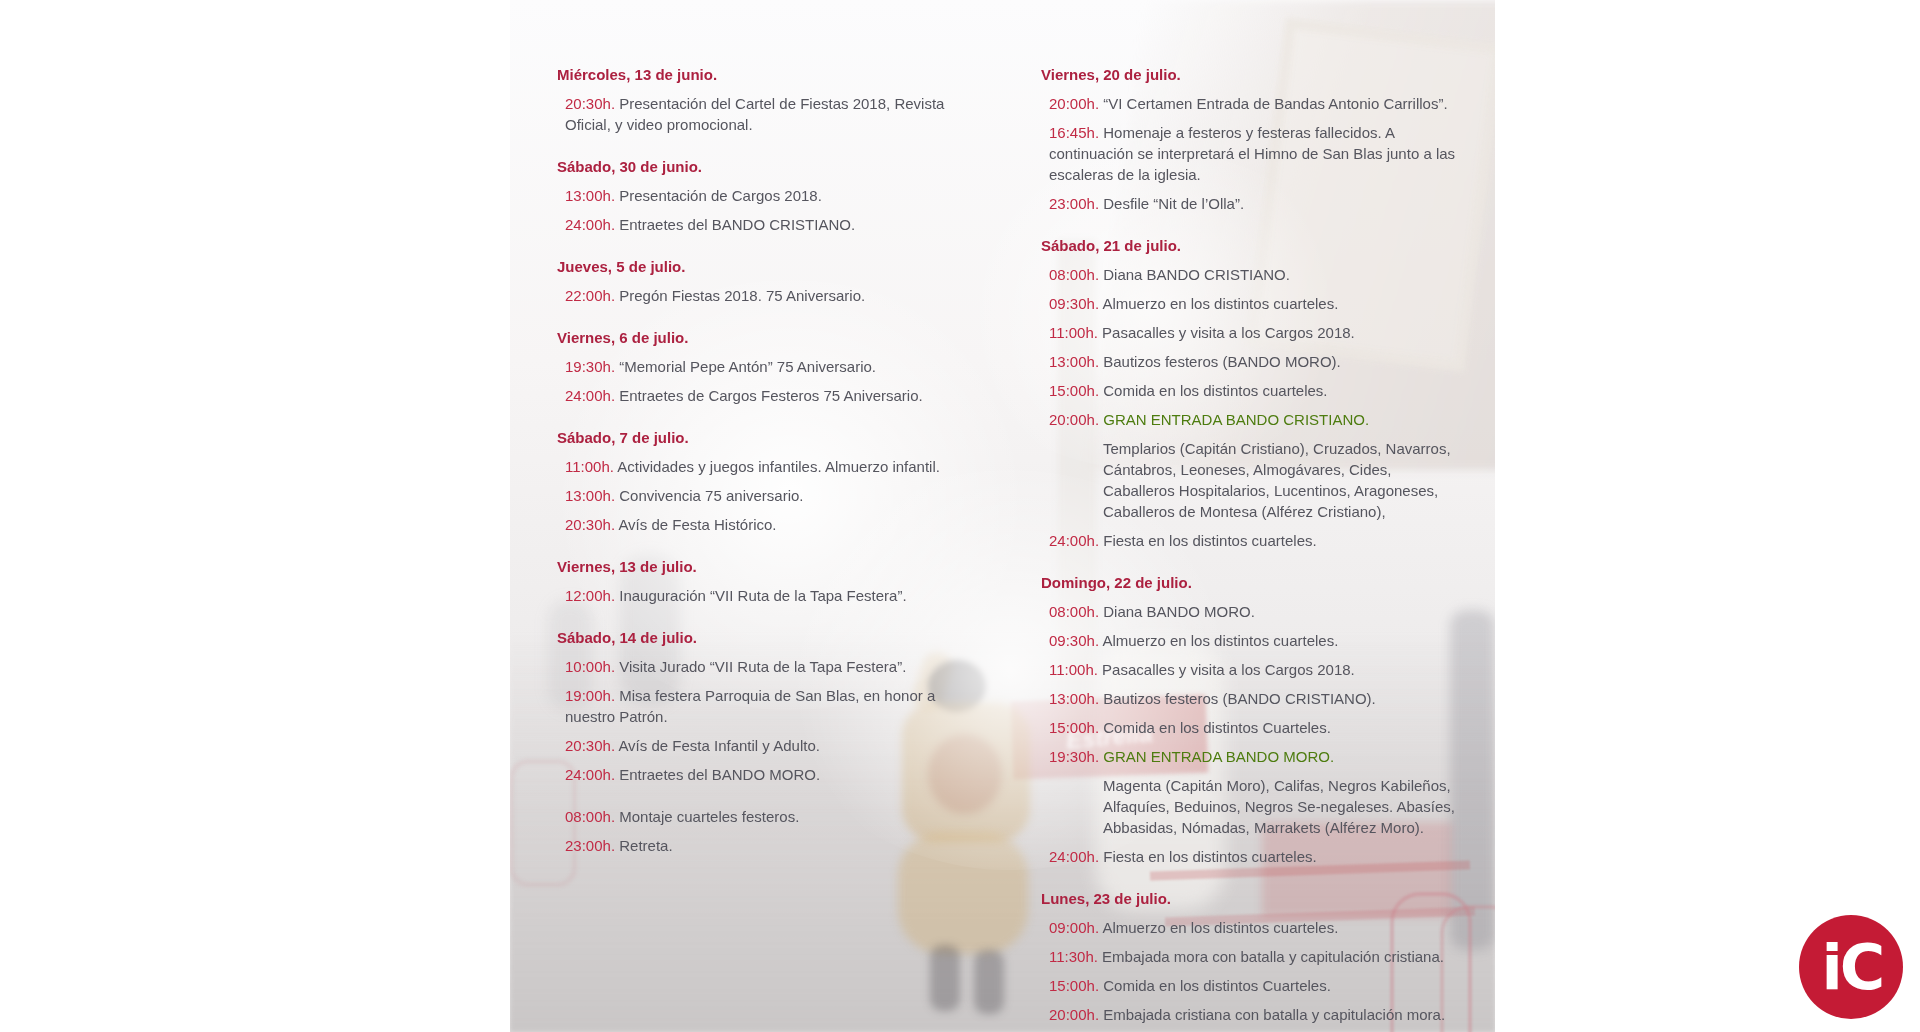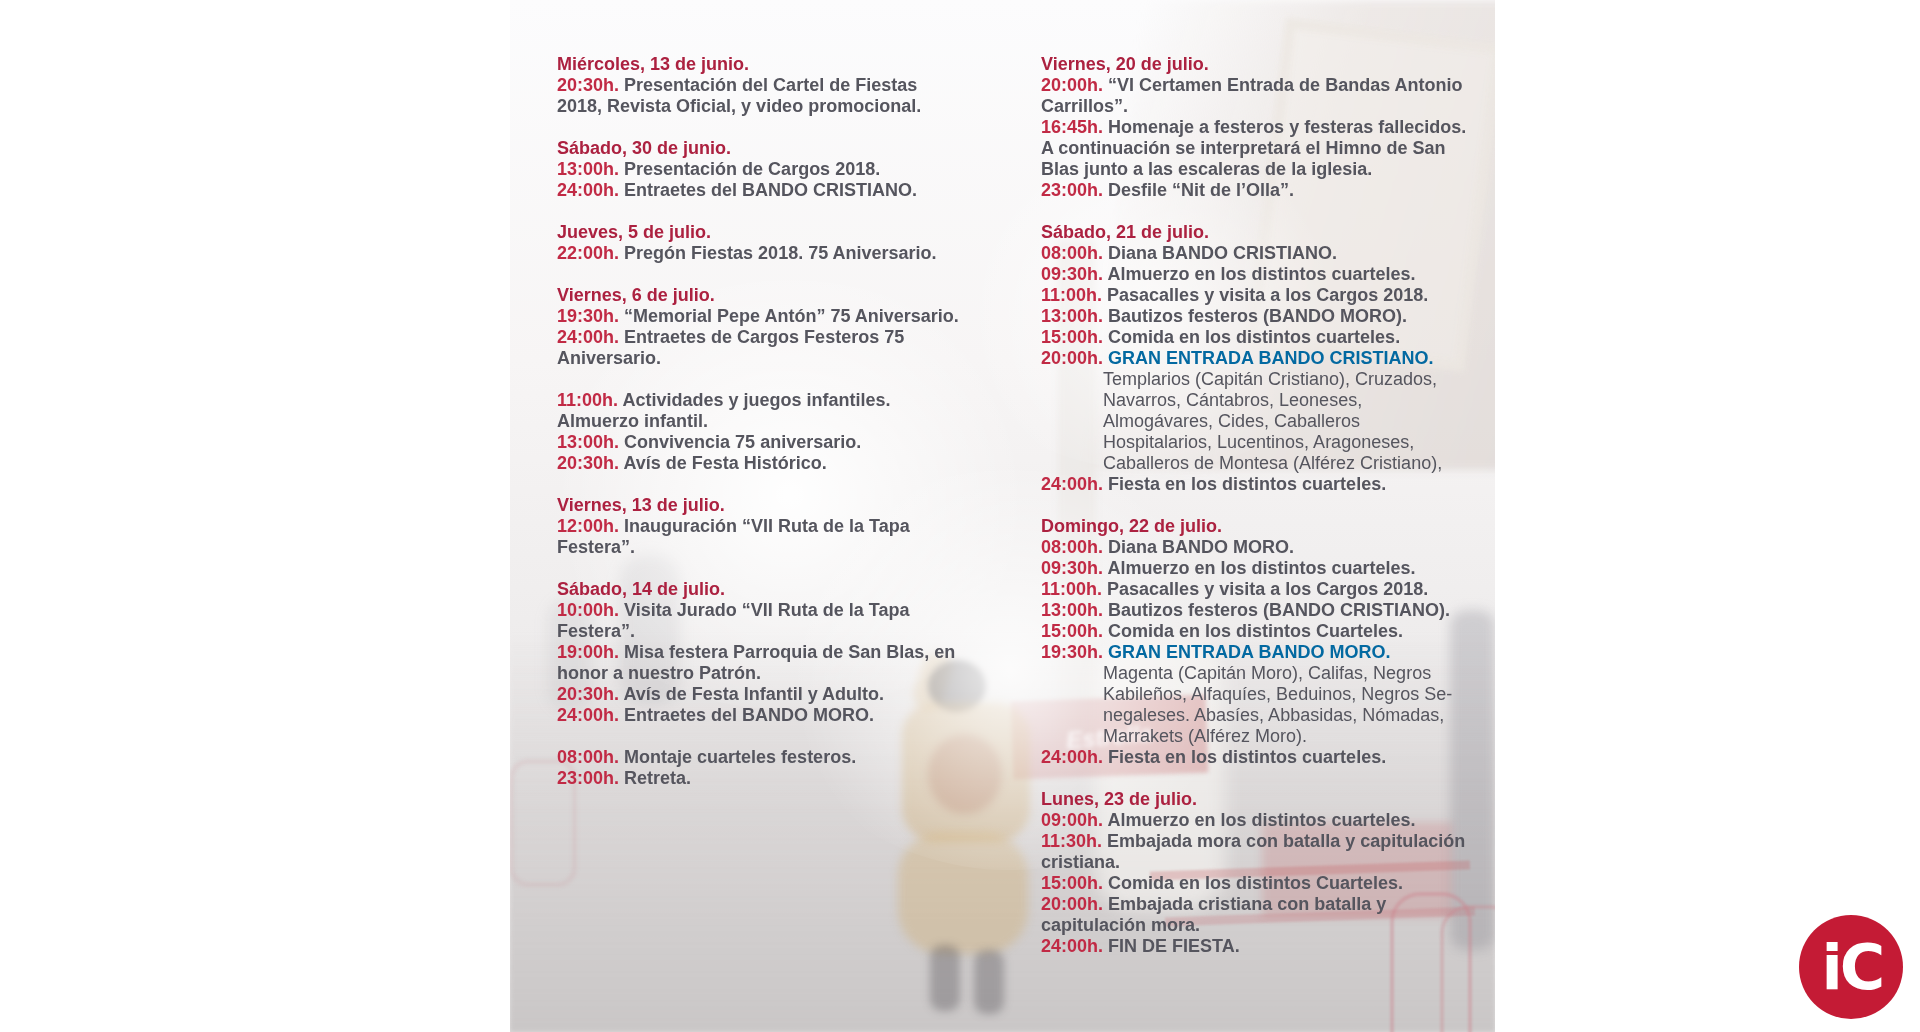--- a/index.html
+++ b/index.html
@@ -38,28 +38,28 @@
     transform:rotate(-2deg);filter:blur(2px);display:flex;align-items:center;justify-content:center;}
   .banner-text{color:rgba(255,255,255,.8);font-style:italic;font-weight:bold;font-size:24px;transform:rotate(-3deg);}
   .banner-red2{left:752px;top:822px;width:190px;height:95px;background:rgba(188,68,72,.18);filter:blur(4px);}
   .rail1{left:640px;top:866px;width:320px;height:9px;background:rgba(198,92,98,.28);transform:rotate(-2deg);filter:blur(1px);}
   .rail2{left:655px;top:912px;width:310px;height:9px;background:rgba(198,92,98,.22);transform:rotate(-2deg);filter:blur(1px);}
   .fence1{left:880px;top:892px;width:74px;height:140px;border:4px solid rgba(206,130,140,.38);border-bottom:none;border-radius:30px 30px 0 0;filter:blur(1px);}
   .fence2{left:930px;top:905px;width:70px;height:130px;border:4px solid rgba(206,130,140,.3);border-bottom:none;border-radius:28px 28px 0 0;filter:blur(1px);}
   .fence3{left:0px;top:760px;width:60px;height:120px;border:3px solid rgba(200,130,140,.22);border-radius:18px;filter:blur(2px);}
 
   
-  .col{position:absolute;top:54px;font-size:18px;line-height:21px;color:#55555e;}
+  .col{position:absolute;top:64px;font-size:15px;line-height:21px;color:#55555e;}
   .col-left{left:557px;width:404px;}
   .col-right{left:1041px;width:426px;}
   .section{margin:0 0 21px 0;}
   .date{color:#ac2140;font-weight:bold;}
-  .entry{margin:0;font-weight:bold;}
+  .entry{margin:8px;}
   .time{color:#c12a45;}
-  .desc.red{color:#0369a1;}
+  .desc.red{color:#4d7c0f;}
   .roster{padding-left:62px;}
 
   
   .logo{position:absolute;left:1796px;top:912px;width:110px;height:110px;}
 </style>
 </head>
 <body>
 
 <div class="page">
 
@@ -106,20 +106,21 @@
       <div class="section">
         <div class="date">Jueves, 5 de julio.</div>
         <p class="entry"><span class="time">22:00h.</span> <span class="desc">Pregón Fiestas 2018. 75 Aniversario.</span></p>
       </div>
       <div class="section">
         <div class="date">Viernes, 6 de julio.</div>
         <p class="entry"><span class="time">19:30h.</span> <span class="desc">“Memorial Pepe Antón” 75 Aniversario.</span></p>
         <p class="entry"><span class="time">24:00h.</span> <span class="desc">Entraetes de Cargos Festeros 75 Aniversario.</span></p>
       </div>
       <div class="section">
+        <div class="date">Sábado, 7 de julio.</div>
         <p class="entry"><span class="time">11:00h.</span> <span class="desc">Actividades y juegos infantiles. Almuerzo infantil.</span></p>
         <p class="entry"><span class="time">13:00h.</span> <span class="desc">Convivencia 75 aniversario.</span></p>
         <p class="entry"><span class="time">20:30h.</span> <span class="desc">Avís de Festa Histórico.</span></p>
       </div>
       <div class="section">
         <div class="date">Viernes, 13 de julio.</div>
         <p class="entry"><span class="time">12:00h.</span> <span class="desc">Inauguración “VII Ruta de la Tapa Festera”.</span></p>
       </div>
       <div class="section">
         <div class="date">Sábado, 14 de julio.</div>

